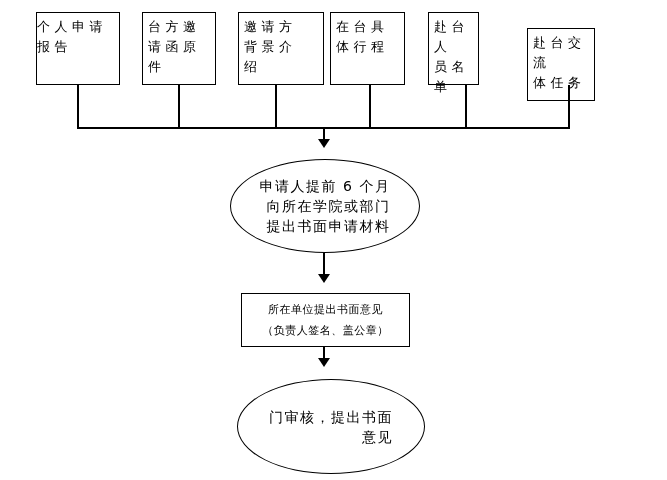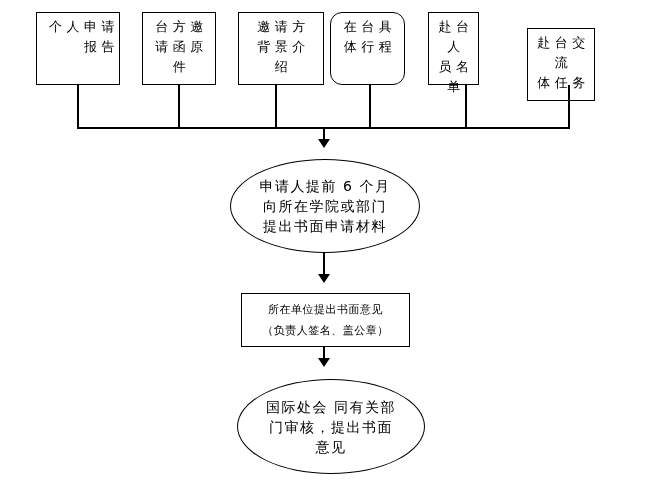--- a/index.html
+++ b/index.html
@@ -3,32 +3,32 @@
 <meta charset="utf-8">
 <style>
   html,body{margin:0;padding:0;background:#ffffff;}
   body{font-family:"DejaVu Sans",sans-serif;color:#000;}
   .canvas{position:relative;width:667px;height:480px;background:#fff;overflow:hidden;}
 
   
   .shape{position:absolute;box-sizing:border-box;border:1.5px solid #000;background:#fff;
          display:flex;justify-content:center;}
   .tbox{align-items:flex-start;font-size:13px;line-height:20px;letter-spacing:4.5px;padding-top:4px;}
-  .tbox .txt{width:100%;text-align:center;padding-left:5px;}
-  .tbox.c .txt{text-align:right;padding-left:0;}
+  .tbox .txt{width:100%;text-align:left;padding-left:5px;}
+  .tbox.c .txt{text-align:left;padding-left:0;}
   .ellipse{border-radius:50%;align-items:center;font-size:14px;line-height:20px;letter-spacing:1.5px;}
-  .ellipse .txt{text-align:center;}
+  .ellipse .txt{text-align:right;}
   .rc{align-items:center;font-size:11px;line-height:21px;letter-spacing:0.5px;}
   .rc .txt{text-align:center;width:100%;}
 
   
   .b1{left:36px;top:12px;width:84px;height:73px;}
   .b2{left:142px;top:12px;width:74px;height:73px;}
   .b3{left:238px;top:12px;width:86px;height:73px;}
-  .b4{left:330px;top:12px;width:75px;height:73px;border-radius:12px;}
+  .b4{left:330px;top:12px;width:75px;height:73px;}
   .b5{left:428px;top:12px;width:51px;height:73px;}
   .b6{left:527px;top:28px;width:68px;height:73px;}
   .e1{left:230px;top:159px;width:190px;height:94px;}
   .rect1{left:241px;top:293px;width:169px;height:54px;}
   .e2{left:237px;top:379px;width:188px;height:95px;}
 
   
   .line{position:absolute;background:#000;}
   .vline{width:2px;}
   .hline{height:2px;}
@@ -125,19 +125,18 @@
       <div>所在单位提出书面意见</div>
       <div>（负责人签名、盖公章）</div>
     </div>
   </div>
 
   <div class="line vline a3"></div>
   <div class="head h3"></div>
 
   <div class="shape ellipse e2">
     <div class="txt">
-      <div>国际处会 同有关部</div>
       <div>门审核，提出书面</div>
       <div>意见</div>
     </div>
   </div>
 
 </div>
 
 </body></html>

